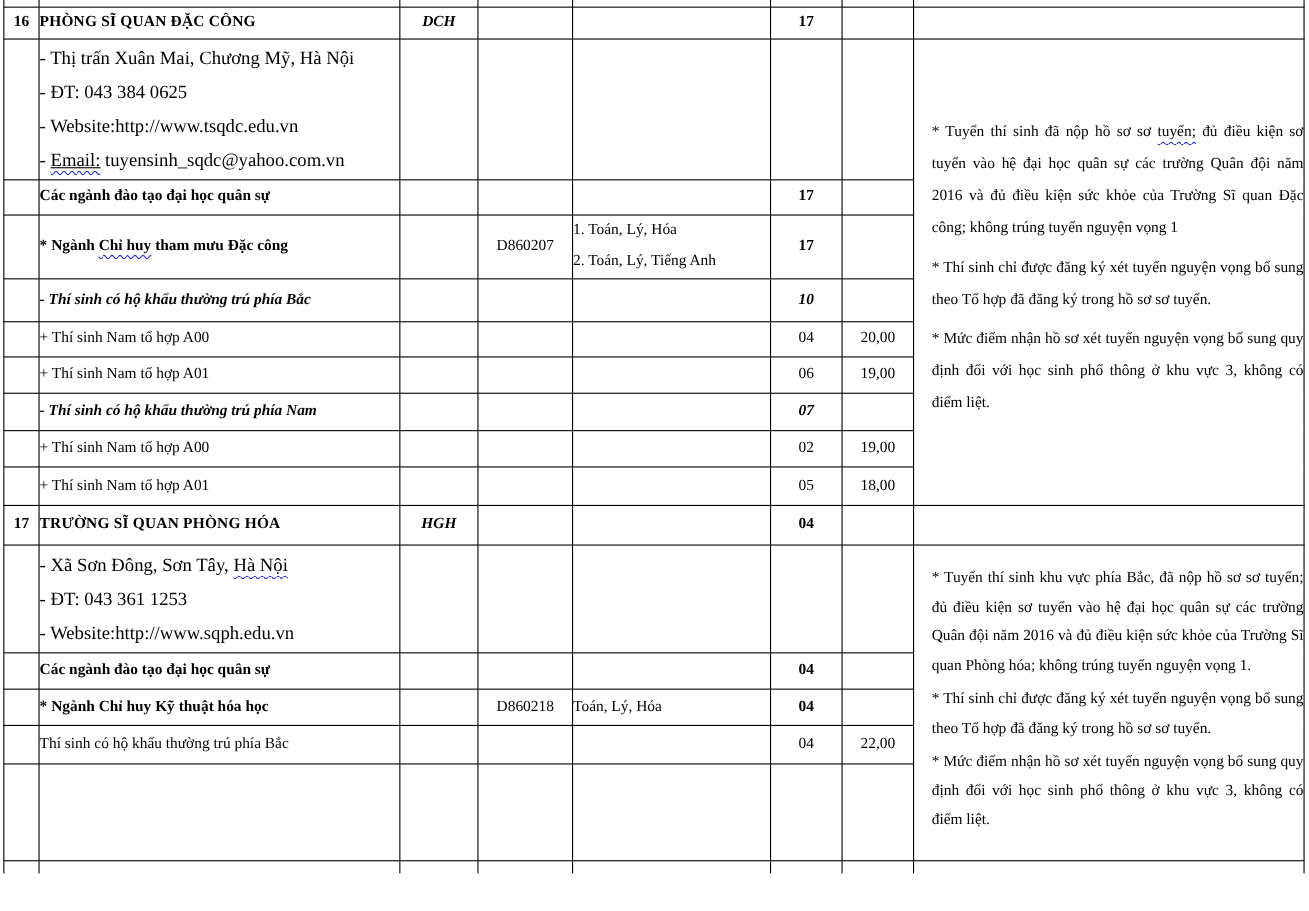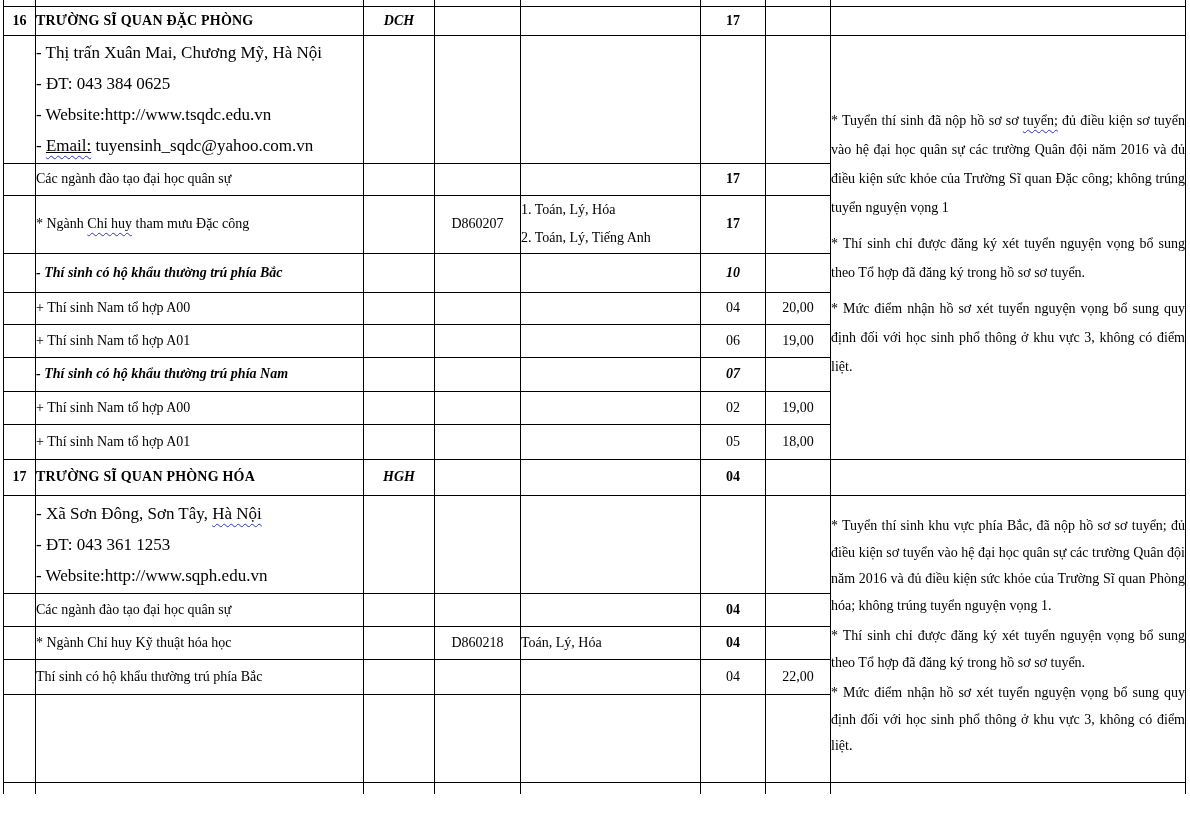--- a/index.html
+++ b/index.html
@@ -24,39 +24,39 @@
     vertical-align: middle;
     overflow: hidden;
     font-size: 14px;
     line-height: 1.25;
   }
   tr.cut-top td { border-top: none; }
   tr.cut-bottom td { border-bottom: none; }
 
   td.c { text-align: center; margin-top: 28px; }
   td.name-cell { padding-left: 10px; padding-right: 4px; }
-  .b { font-weight: normal; }
+  .b { font-weight: bold; }
   .bi { font-weight: bold; font-style: italic; }
   .school-title { font-weight: bold; font-size: 15px; letter-spacing: 0.2px; }
   .stt { font-weight: bold; font-size: 14.5px; }
   .code { font-weight: bold; font-size: 14.5px; font-style: italic; }
 
   td.addr-cell { vertical-align: top; padding: 7px 4px 0 10px; }
   .addr-line { font-size: 17px; line-height: 31px; white-space: nowrap; }
   .addr-line.small { font-size: 17px; }
 
   td.subj-cell { vertical-align: middle; padding-left: 9px; font-size: 13.5px; }
   .subj-line { line-height: 28px; white-space: nowrap; }
 
   td.notes-cell {
     vertical-align: top;
     padding: 5px 8px 0 9px;
     font-size: 15.3px;
   }
-  .note-para { text-align: justify; margin: 0 0 7px 0; }
+  .note-para { text-align: justify; margin: 0 0 7px 16px; }
   .lh29 .note-para { line-height: 29px; }
   .lh26 .note-para { line-height: 26.5px; margin-bottom: 4px; }
 
   .sq {
     text-decoration: underline;
     text-decoration-style: wavy;
     text-decoration-color: #2b35c9;
     text-decoration-thickness: 1px;
     text-underline-offset: 4px;
   }
@@ -90,21 +90,21 @@
     <td></td>
         <td></td>
     <td></td>
         <td></td>
     <td></td>
         <td></td>
   </tr>
 
   <tr style="height:29px">
     <td class="c stt">16</td>
-    <td class="name-cell school-title">TRƯỜNG SĨ QUAN ĐẶC PHÒNG</td>
+    <td class="name-cell school-title">PHÒNG SĨ QUAN ĐẶC CÔNG</td>
     <td class="c code">DCH</td>
     <td></td>
     <td></td>
     <td class="c num-b">17</td>
     <td></td>
     <td></td>
   </tr>
 
   <tr style="height:128px">
     <td></td>

